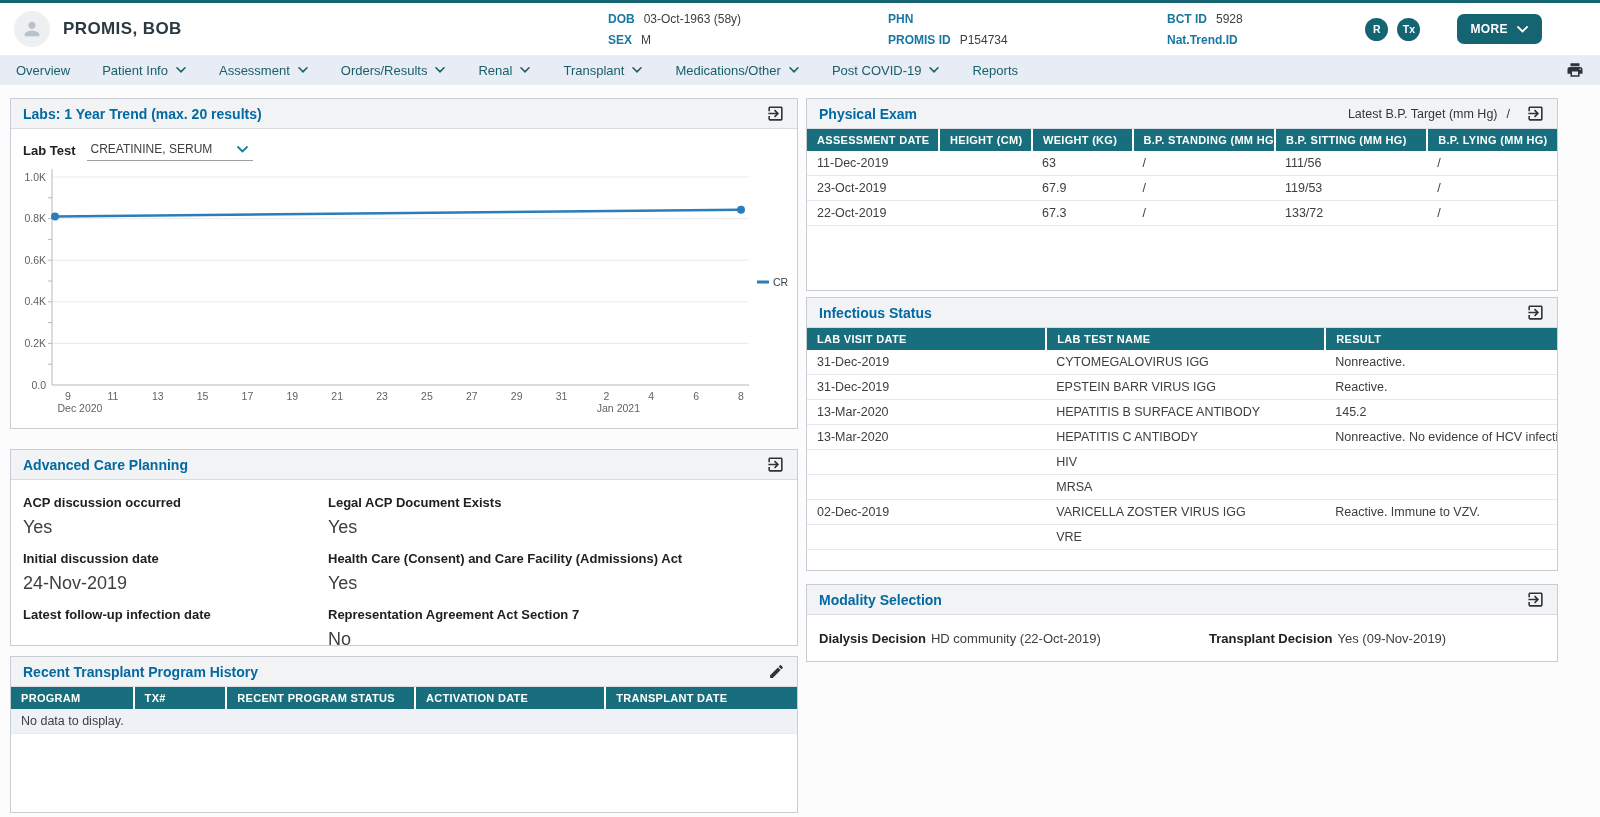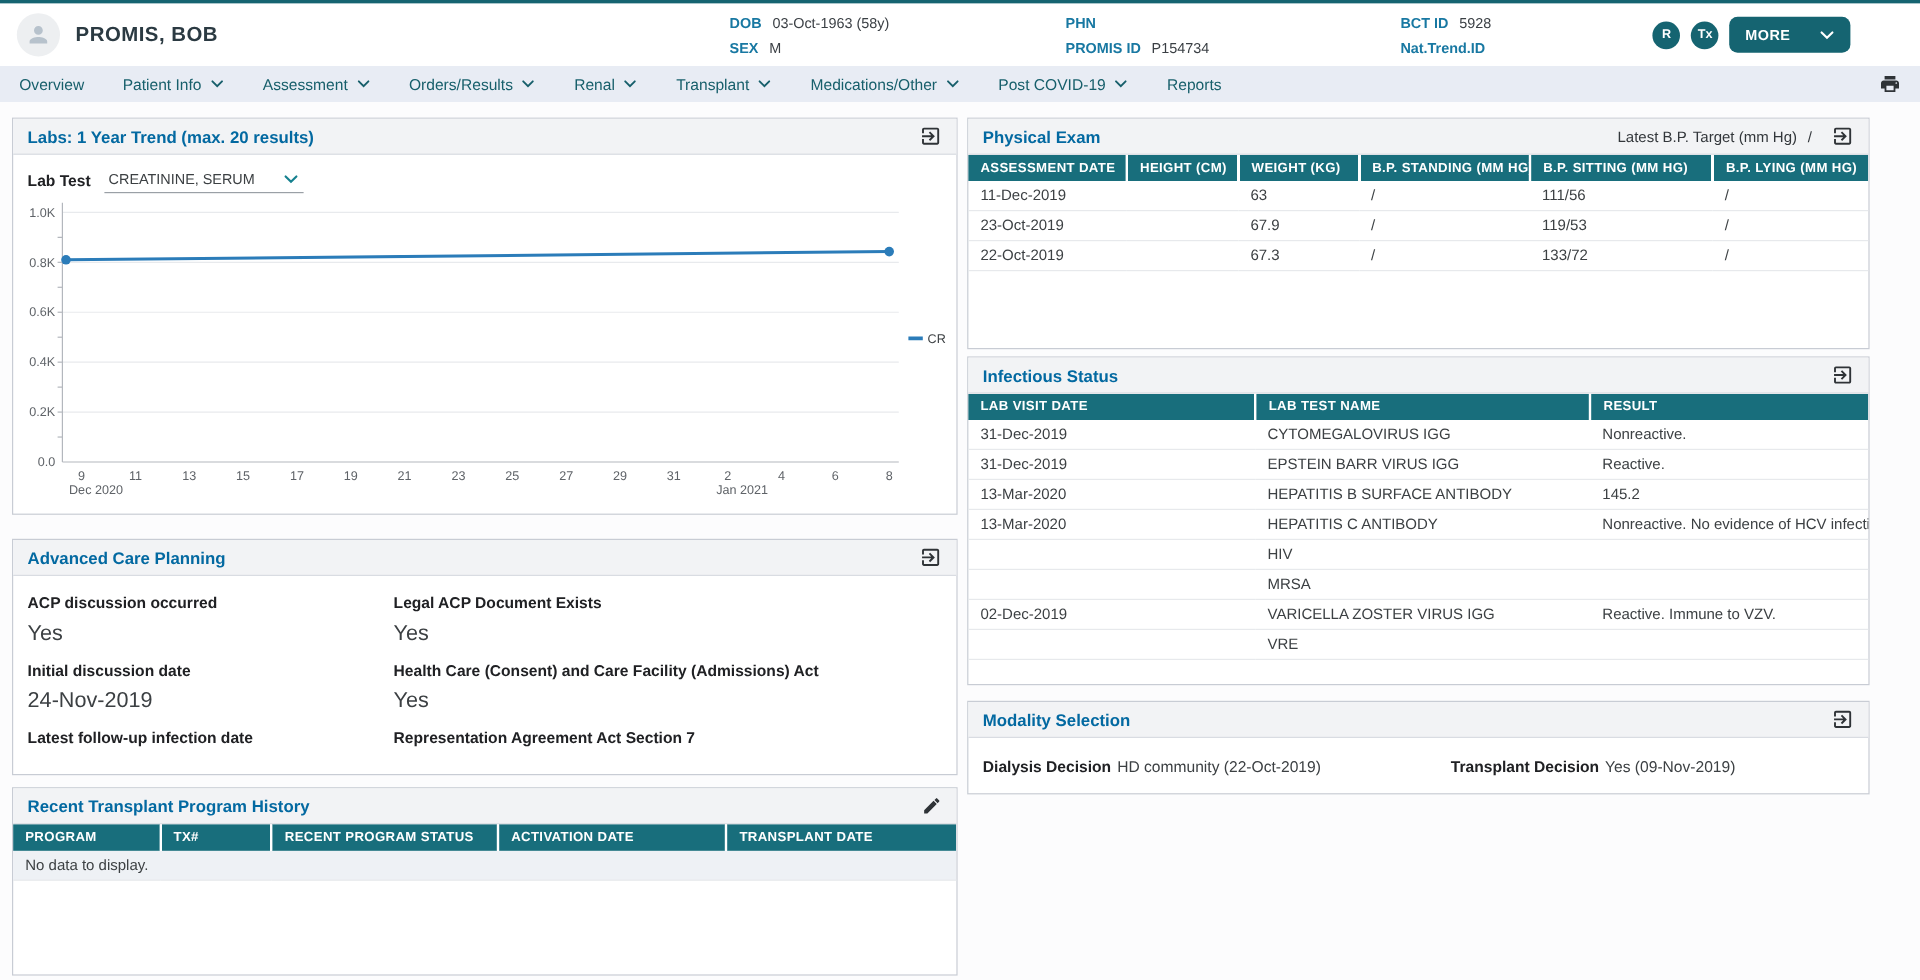--- a/index.html
+++ b/index.html
@@ -14,21 +14,21 @@
   .app-header { position:relative; height:52px; background:#ffffff; display:flex; align-items:center; padding:0 14px; }
   .avatar { width:36px; height:36px; border-radius:50%; background:#edeff1; display:flex; align-items:center; justify-content:center; flex:none; }
   .patient-name { margin-left:13px; font-size:17px; font-weight:700; color:#2b3a42; letter-spacing:.4px; }
   .demo-col { position:absolute; top:9px; display:flex; flex-direction:column; gap:7px; }
   .demo-col.c1 { left:608px; } .demo-col.c2 { left:888px; } .demo-col.c3 { left:1167px; }
   .demo-row { display:flex; gap:9px; align-items:baseline; }
   .demo-label { color:#1878a2; font-weight:700; font-size:12px; }
   .demo-value { color:#3a3f44; font-size:12px; }
   .header-right { position:absolute; right:58px; top:0; height:52px; display:flex; align-items:center; gap:9px; }
   .badge { width:23px; height:23px; border-radius:50%; background:#156471; color:#fff; font-size:10.5px; font-weight:700; display:flex; align-items:center; justify-content:center; }
-  .more-btn { background:#156471; color:#fff; border:none; border-radius:7px; padding:8px 13px; font-family:inherit; font-size:12px; font-weight:700; letter-spacing:.4px; display:flex; align-items:center; gap:24px; cursor:pointer; }
+  .more-btn { margin-left:28px; background:#156471; color:#fff; border:none; border-radius:7px; padding:8px 13px; font-family:inherit; font-size:12px; font-weight:700; letter-spacing:.4px; display:flex; align-items:center; gap:8px; cursor:pointer; }
   
   .nav-bar { position:relative; height:30px; background:#e8ecf4; display:flex; align-items:center; padding:0 16px; }
   .nav-item { display:flex; align-items:center; gap:7px; color:#175f6b; font-size:13px; margin-right:32px; cursor:pointer; white-space:nowrap; }
   .nav-item .chev { color:#175f6b; display:flex; }
   .print-btn { position:absolute; right:16px; top:6px; cursor:pointer; }
   
   .content { display:flex; gap:8px; padding:13px 10px 0 10px; }
   .col-left { width:788px; flex:none; }
   .col-right { width:752px; flex:none; }
   .panel { background:#fff; border:1px solid #c8ccd4; }
@@ -315,20 +315,21 @@
         <div class="acp-item">
             <div class="acp-label">Health Care (Consent) and Care Facility (Admissions) Act</div>
             <div class="acp-value">Yes</div>
           </div>
         <div class="acp-item">
             <div class="acp-label">Latest follow-up infection date</div>
             <div class="acp-value"></div>
           </div>
         <div class="acp-item">
             <div class="acp-label">Representation Agreement Act Section 7</div>
+            <div class="acp-value">No</div>
           </div>
       </div>
     </div>
 
     <div class="panel tx-panel">
       <div class="panel-header">
         <span class="panel-title">Recent Transplant Program History</span>
         <span class="ph-spacer"></span>
         <span class="icon-btn">
             <svg width="17" height="17" viewBox="0 0 24 24" fill="#2f3337">

